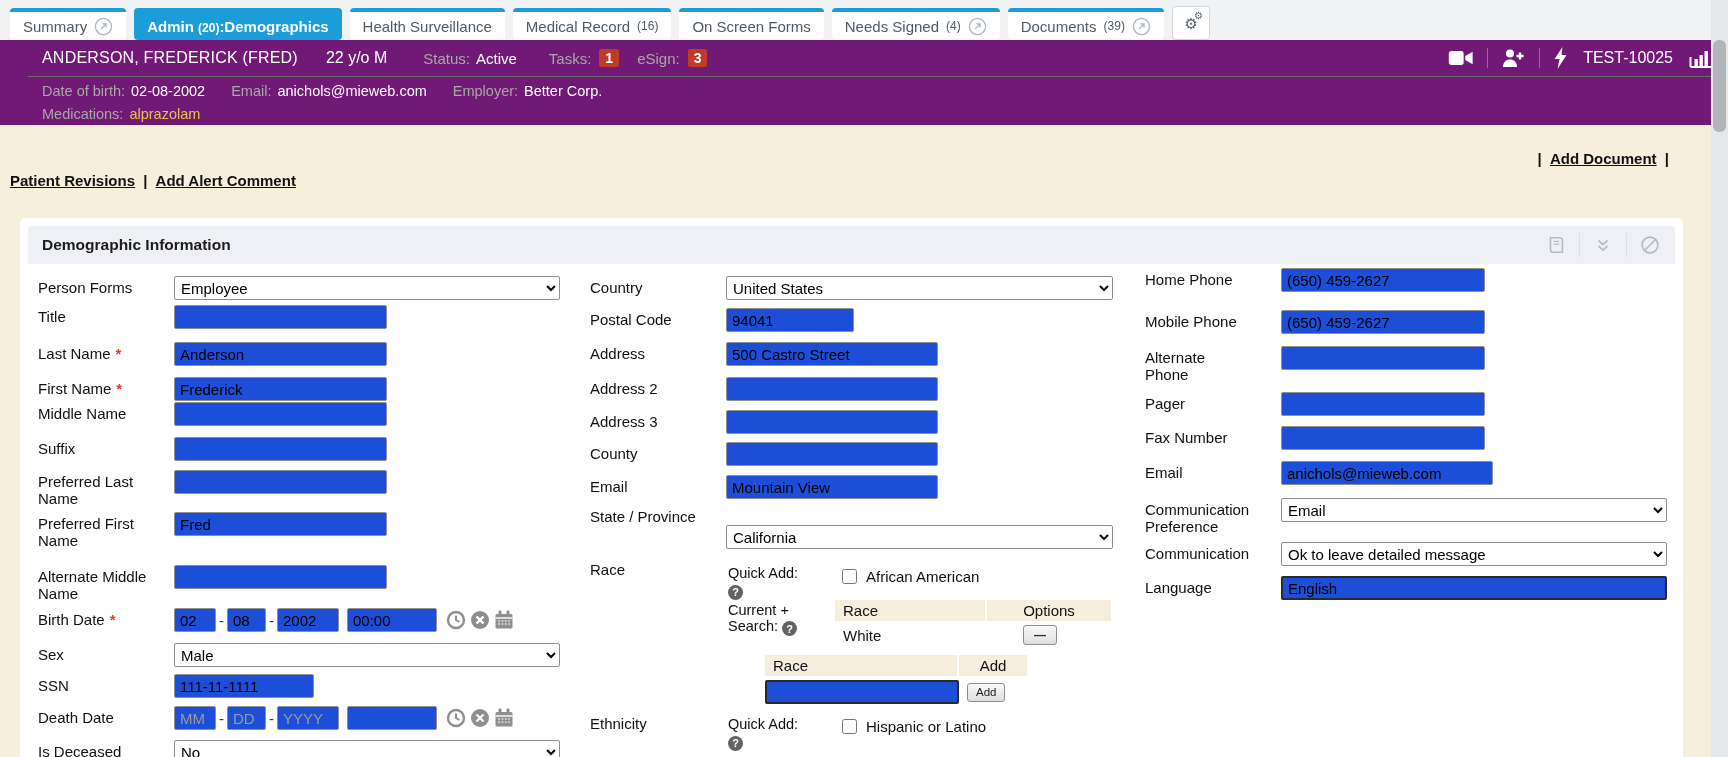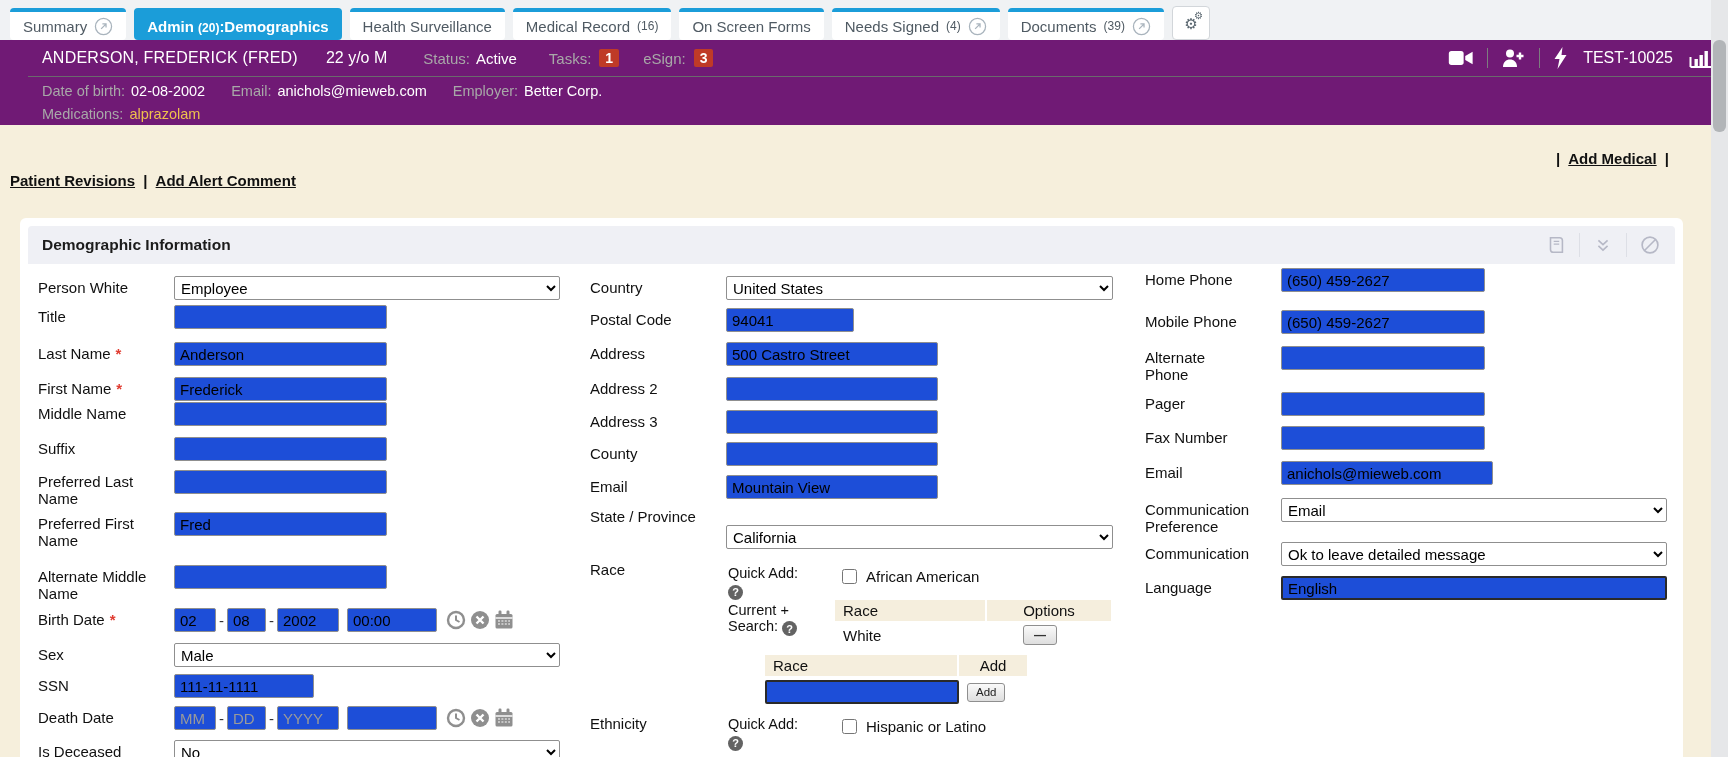--- a/index.html
+++ b/index.html
@@ -149,21 +149,21 @@
     <span class="pname">ANDERSON, FREDERICK (FRED)</span>
     <span class="page-sex">22 y/o M</span>
     <span class="pair" style="margin-left:36px;">
       <span class="hlabel">Status:</span>
       <span class="hval">Active</span>
     </span>
     <span class="pair" style="margin-left:32px;">
       <span class="hlabel">Tasks:</span>
       <span class="badge">1</span>
     </span>
-    <span class="pair" style="margin-left:24px;justify-content:center;">
+    <span class="pair" style="margin-left:18px;justify-content:center;">
       <span class="hlabel">eSign:</span>
       <span class="badge">3</span>
     </span>
     <span class="bandicons">
       <svg width="26" height="18" viewBox="0 0 24 17">
         <rect x="0.5" y="2" width="14" height="13" rx="2.5" fill="#fff"></rect>
         <path d="M16 6.5 L23 2.5 V14.5 L16 10.5 Z" fill="#fff"></path>
       </svg>
       <span class="vdiv"></span>
       <svg width="25" height="22" viewBox="0 0 24 22">
@@ -204,21 +204,21 @@
       <span class="hlabel2">Medications:</span>
       <span class="hval2 meds">alprazolam</span>
     </span>
   </div>
 </div>
 
 <div class="page">
 
   <div class="adddoc">
     <span class="pipe">|</span>
-    <a class="plink">Add Medical</a>
+    <a class="plink">Add Document</a>
     <span class="pipe">|</span>
   </div>
 
   <div class="linkline">
     <a class="plink">Patient Revisions</a>
     <span class="pipe">|</span>
     <a class="plink">Add Alert Comment</a>
   </div>
 
   <div class="panel">
@@ -236,21 +236,21 @@
         </svg>
         <span class="pisep"></span>
         <svg class="picon" viewBox="0 0 24 24">
           <circle cx="12" cy="12" r="8.6" fill="none" stroke="currentColor" stroke-width="1.8"></circle>
           <path d="M6 18 L18 6" stroke="currentColor" stroke-width="1.8"></path>
         </svg>
       </span>
     </div>
 
     <div class="row" style="left:18px;top:58px">
-      <div class="lbl w132"><span>Person White</span></div>
+      <div class="lbl w132"><span>Person Forms</span></div>
       <select class="ts w386"><option>Employee</option></select>
     </div>
     <div class="row" style="left:18px;top:87px">
       <div class="lbl w132"><span>Title</span></div>
       <input class="ti w213" value="" style="">
     </div>
     <div class="row" style="left:18px;top:124px">
       <div class="lbl w132"><span>Last Name</span><span class="req">*</span></div>
       <input class="ti w213" value="Anderson" style="">
     </div>

